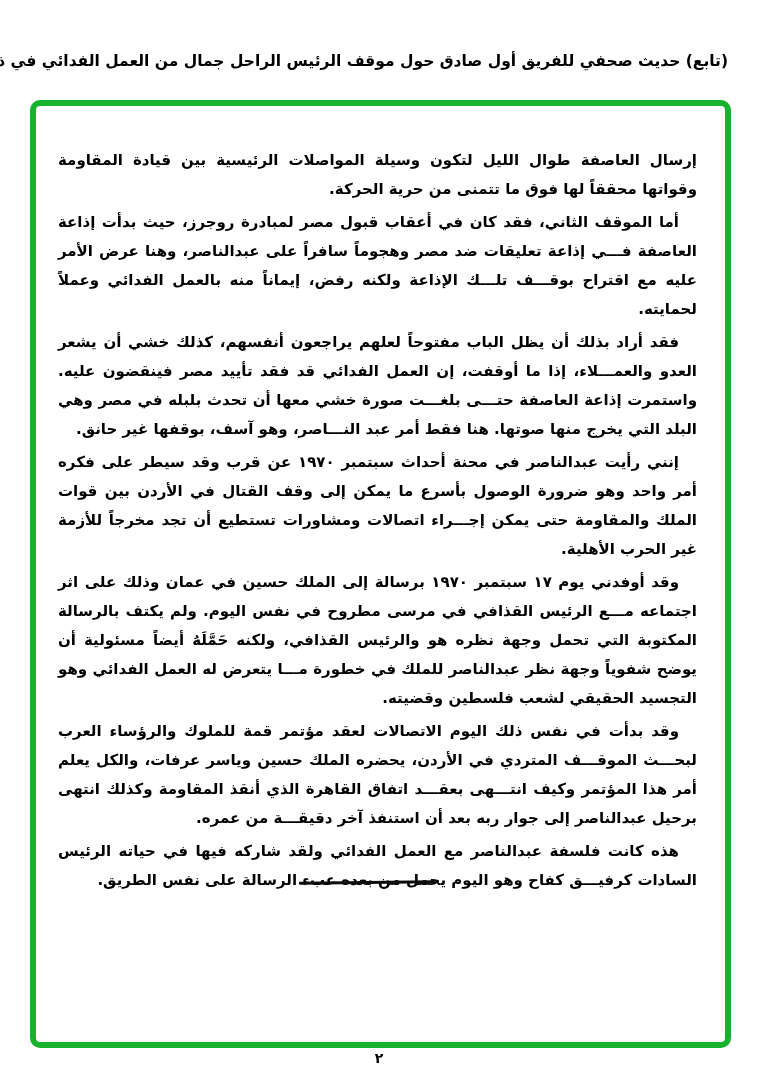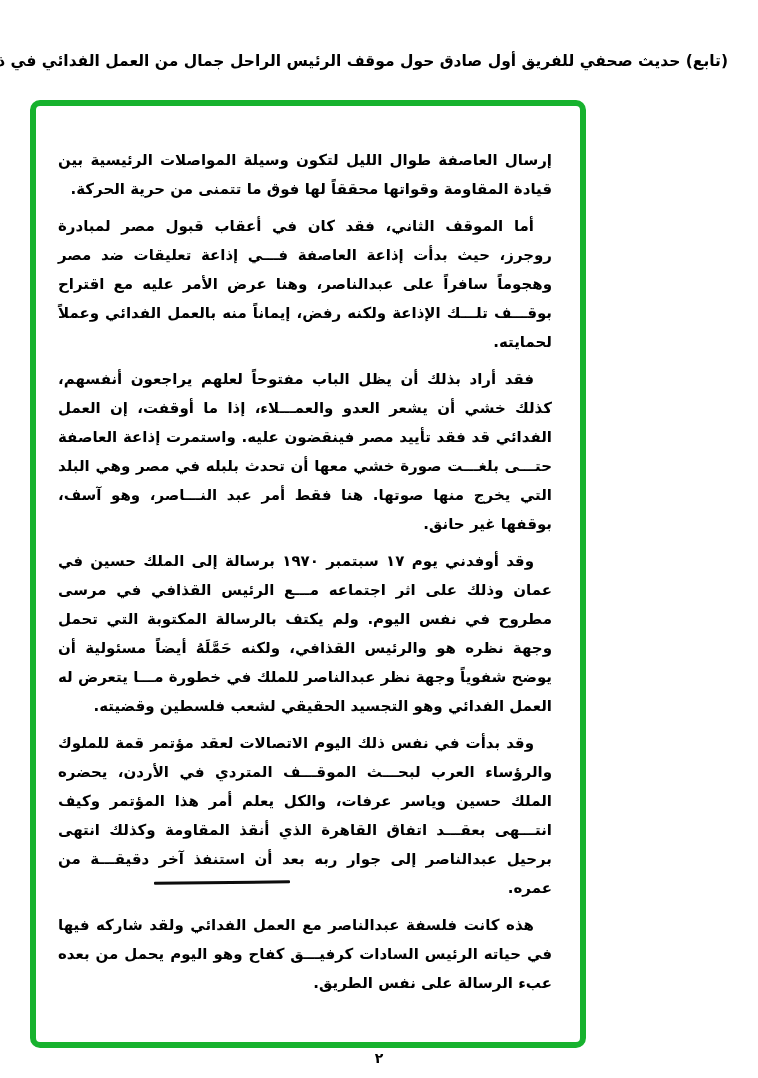--- a/index.html
+++ b/index.html
@@ -31,40 +31,40 @@
     font-weight: bold;
     font-size: 15.5px;
     letter-spacing: 0px;
     white-space: nowrap;
     direction: rtl;
   }
   .green-frame {
     position: absolute;
     top: 100px;
     left: 30px;
-    width: 556px;
+    width: 701px;
     height: 948px;
     border: 6px solid var(--border, #17b22e);
     border-radius: 10px;
     background: transparent;
   }
   .body-text {
     position: absolute;
     top: 40px;
     right: 28px;
     left: 22px;
     direction: rtl;
     text-align: justify;
     font-weight: bold;
     font-size: 15px;
     line-height: 29px;
     color: var(--text, #000000);
   }
   .para { margin-bottom: 4px; }
-  .para.indent { text-indent: 18px; margin-top: 8px; }
+  .para.indent { text-indent: 18px; }
   .end-rule {
     position: absolute;
     top: 775px;
     right: 290px;
     width: 136px;
     height: 3px;
     background: #0d0d0d;
     transform: rotate(-0.6deg);
     border-radius: 1px;
   }
@@ -84,20 +84,21 @@
 <div class="page">
 
   <div class="header-title">(تابع) حديث صحفي للفريق أول صادق حول موقف الرئيس الراحل جمال من العمل الفدائي في ذكراه الثانية</div>
 
   <div class="green-frame">
 
     <div class="body-text">
       <p class="para">إرسال العاصفة طوال الليل لتكون وسيلة المواصلات الرئيسية بين قيادة المقاومة وقواتها محققاً لها فوق ما تتمنى من حرية الحركة.</p>
       <p class="para indent">أما الموقف الثاني، فقد كان في أعقاب قبول مصر لمبادرة روجرز، حيث بدأت إذاعة العاصفة فـــي إذاعة تعليقات ضد مصر وهجوماً سافراً على عبدالناصر، وهنا عرض الأمر عليه مع اقتراح بوقـــف تلـــك الإذاعة ولكنه رفض، إيماناً منه بالعمل الفدائي وعملاً لحمايته.</p>
       <p class="para indent">فقد أراد بذلك أن يظل الباب مفتوحاً لعلهم يراجعون أنفسهم، كذلك خشي أن يشعر العدو والعمـــلاء، إذا ما أوقفت، إن العمل الفدائي قد فقد تأييد مصر فينقضون عليه. واستمرت إذاعة العاصفة حتـــى بلغـــت صورة خشي معها أن تحدث بلبله في مصر وهي البلد التي يخرج منها صوتها. هنا فقط أمر عبد النـــاصر، وهو آسف، بوقفها غير حانق.</p>
+      <p class="para indent">إنني رأيت عبدالناصر في محنة أحداث سبتمبر ١٩٧٠ عن قرب وقد سيطر على فكره أمر واحد وهو ضرورة الوصول بأسرع ما يمكن إلى وقف القتال في الأردن بين قوات الملك والمقاومة حتى يمكن إجـــراء اتصالات ومشاورات تستطيع أن تجد مخرجاً للأزمة غير الحرب الأهلية.</p>
       <p class="para indent">وقد أوفدني يوم ١٧ سبتمبر ١٩٧٠ برسالة إلى الملك حسين في عمان وذلك على اثر اجتماعه مـــع الرئيس القذافي في مرسى مطروح في نفس اليوم. ولم يكتف بالرسالة المكتوبة التي تحمل وجهة نظره هو والرئيس القذافي، ولكنه حَمَّلَهُ أيضاً مسئولية أن يوضح شفوياً وجهة نظر عبدالناصر للملك في خطورة مـــا يتعرض له العمل الفدائي وهو التجسيد الحقيقي لشعب فلسطين وقضيته.</p>
       <p class="para indent">وقد بدأت في نفس ذلك اليوم الاتصالات لعقد مؤتمر قمة للملوك والرؤساء العرب لبحـــث الموقـــف المتردي في الأردن، يحضره الملك حسين وياسر عرفات، والكل يعلم أمر هذا المؤتمر وكيف انتـــهى بعقـــد اتفاق القاهرة الذي أنقذ المقاومة وكذلك انتهى برحيل عبدالناصر إلى جوار ربه بعد أن استنفذ آخر دقيقـــة من عمره.</p>
       <p class="para indent">هذه كانت فلسفة عبدالناصر مع العمل الفدائي ولقد شاركه فيها في حياته الرئيس السادات كرفيـــق كفاح وهو اليوم يحمل من بعده عبء الرسالة على نفس الطريق.</p>
     </div>
 
     <div class="end-rule"></div>
 
   </div>
 
   <div class="page-number">٢</div>

